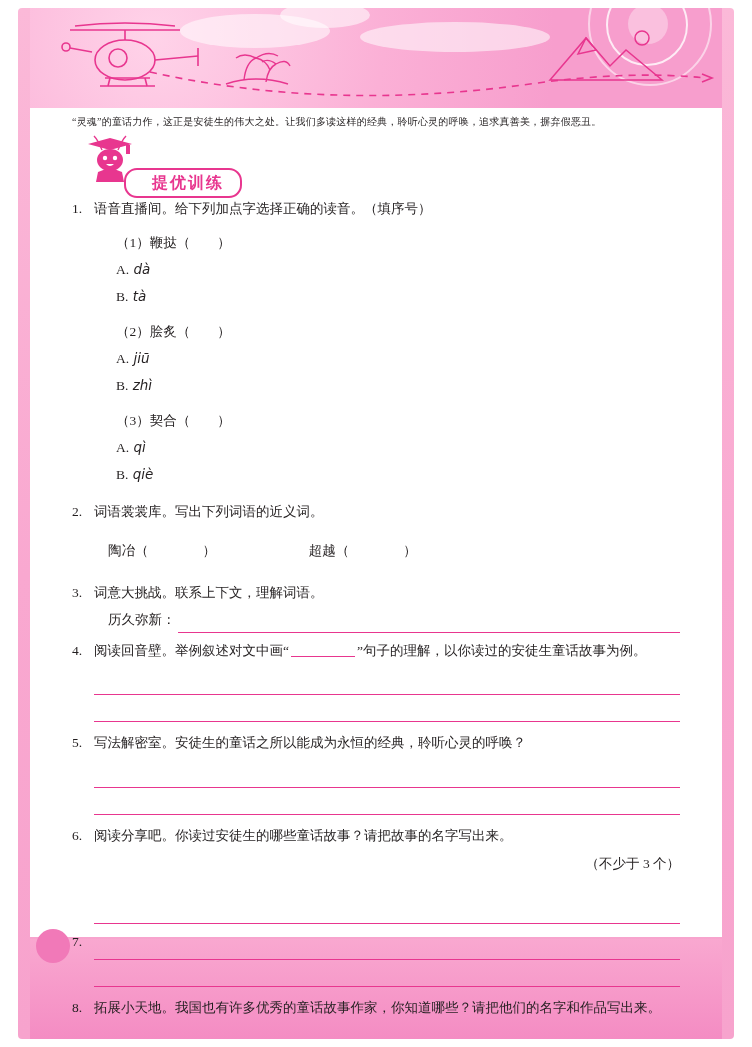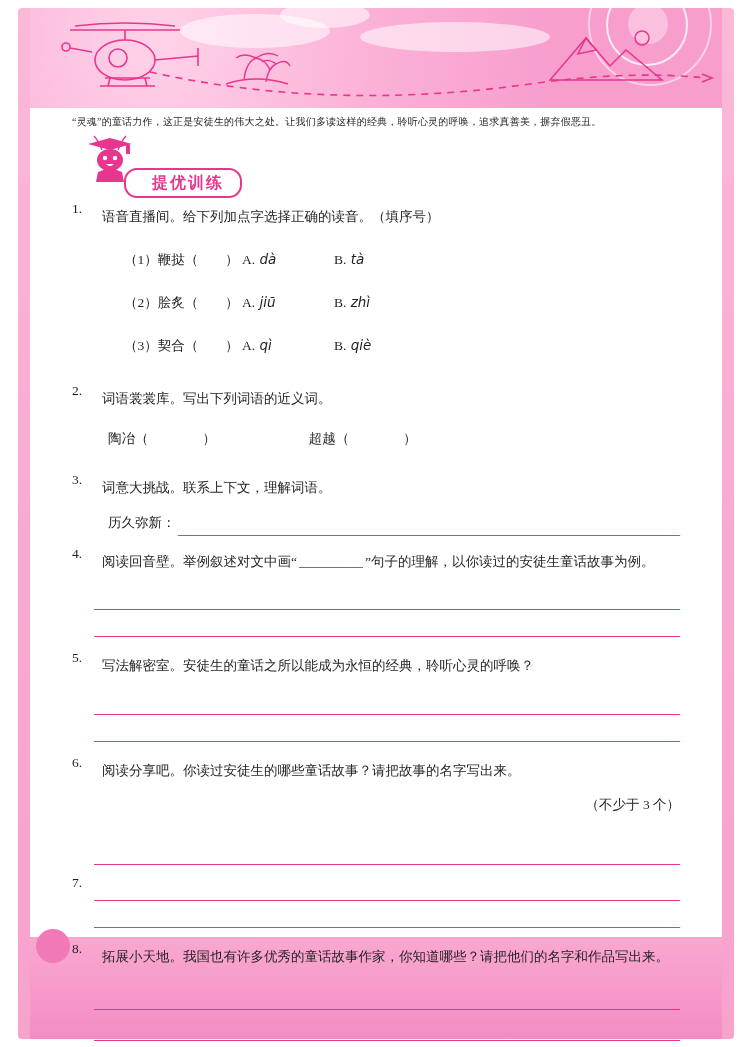--- a/index.html
+++ b/index.html
@@ -102,26 +102,27 @@
   .q{
     display:flex;
     margin-bottom:2px;
   }
   .q-num{
     width:22px;flex:none;
     font-family:"Liberation Serif", serif;
     font-size:13.5px;
   }
   .q-body{flex:1;}
-  .q-text{margin:8px;}
+  .q-text{margin:0;}
   .sub{
-    margin:16px;
+    margin:8px;
     padding-left:14px;
     display:flex;
     align-items:baseline;
+    flex-direction:column;
   }
   .sub .label{width:118px;flex:none;}
   .sub .opt{width:92px;flex:none;font-family:"DejaVu Sans", sans-serif;font-style:italic;}
   .sub .opt .letter{font-style:normal;font-family:"Liberation Serif",serif;}
   .pair{
     padding-left:14px;
   }
   .pair span{display:inline-block;}
   .gap{display:inline-block;width:86px;}
   .inline-blank{

